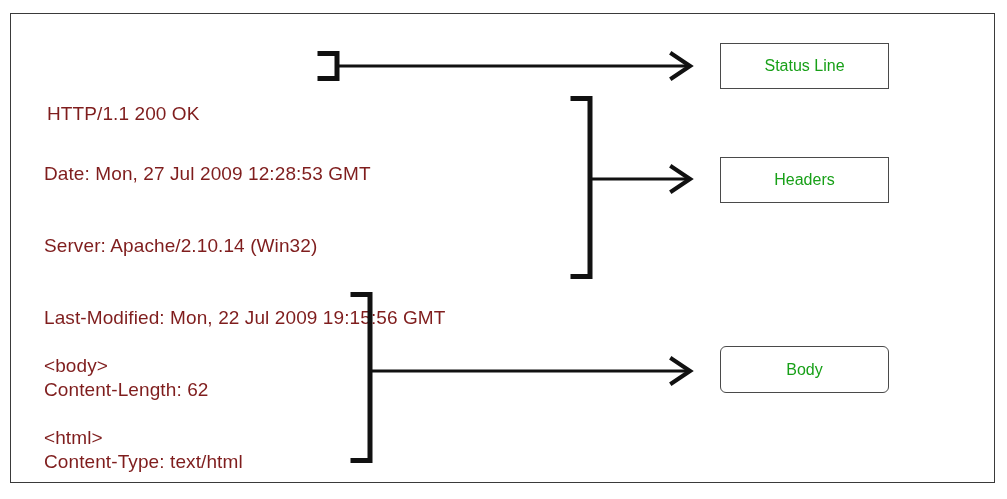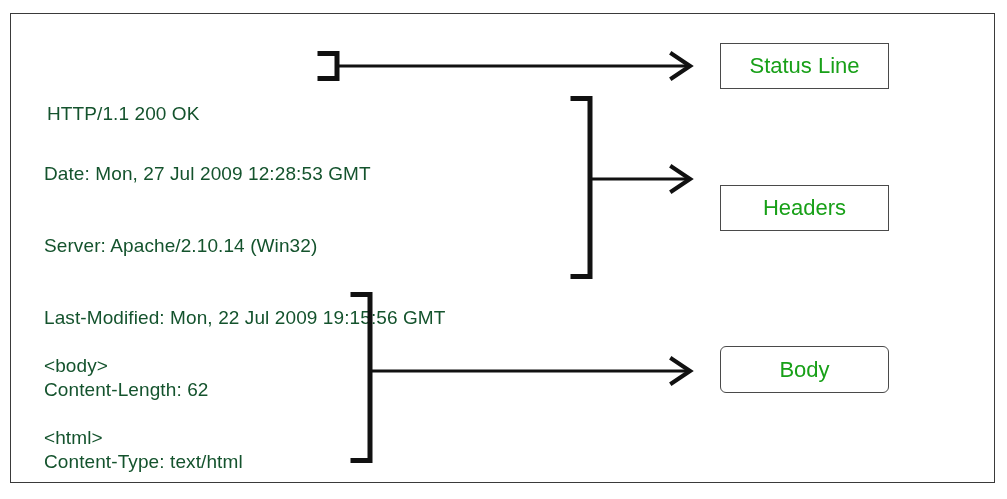--- a/index.html
+++ b/index.html
@@ -25,21 +25,21 @@
     top: 13px;
     width: 985px;
     height: 470px;
     border: 1px solid #3a3a3a;
     box-sizing: border-box;
     background: #ffffff;
   }
   
   .resp-text {
     position: absolute;
-    color: #14532d;
+    color: #7f1d1d;
     font-family: "Liberation Sans", sans-serif;
     font-size: 19px;
     line-height: 24px;
     white-space: pre;
     letter-spacing: 0.1px;
   }
   #status-line-text {
     left: 47px;
     top: 54px;
   }
@@ -58,33 +58,32 @@
   
   .label-box {
     position: absolute;
     left: 720px;
     width: 169px;
     border: 1px solid #4a4a4a;
     box-sizing: border-box;
     background: #ffffff;
     color: #18a018;
     font-family: "Liberation Sans", sans-serif;
-    font-size: 22px;
+    font-size: 16px;
     display: flex;
     align-items: center;
     justify-content: center;
   }
   #box-status-line {
     top: 43px;
     height: 46px;
   }
   #box-headers {
     top: 157px;
     height: 46px;
-    margin-top: 28px;
   }
   #box-body {
     top: 346px;
     height: 47px;
     border-radius: 6px;
   }
   
   #connector-layer {
     position: absolute;
     left: 0;

